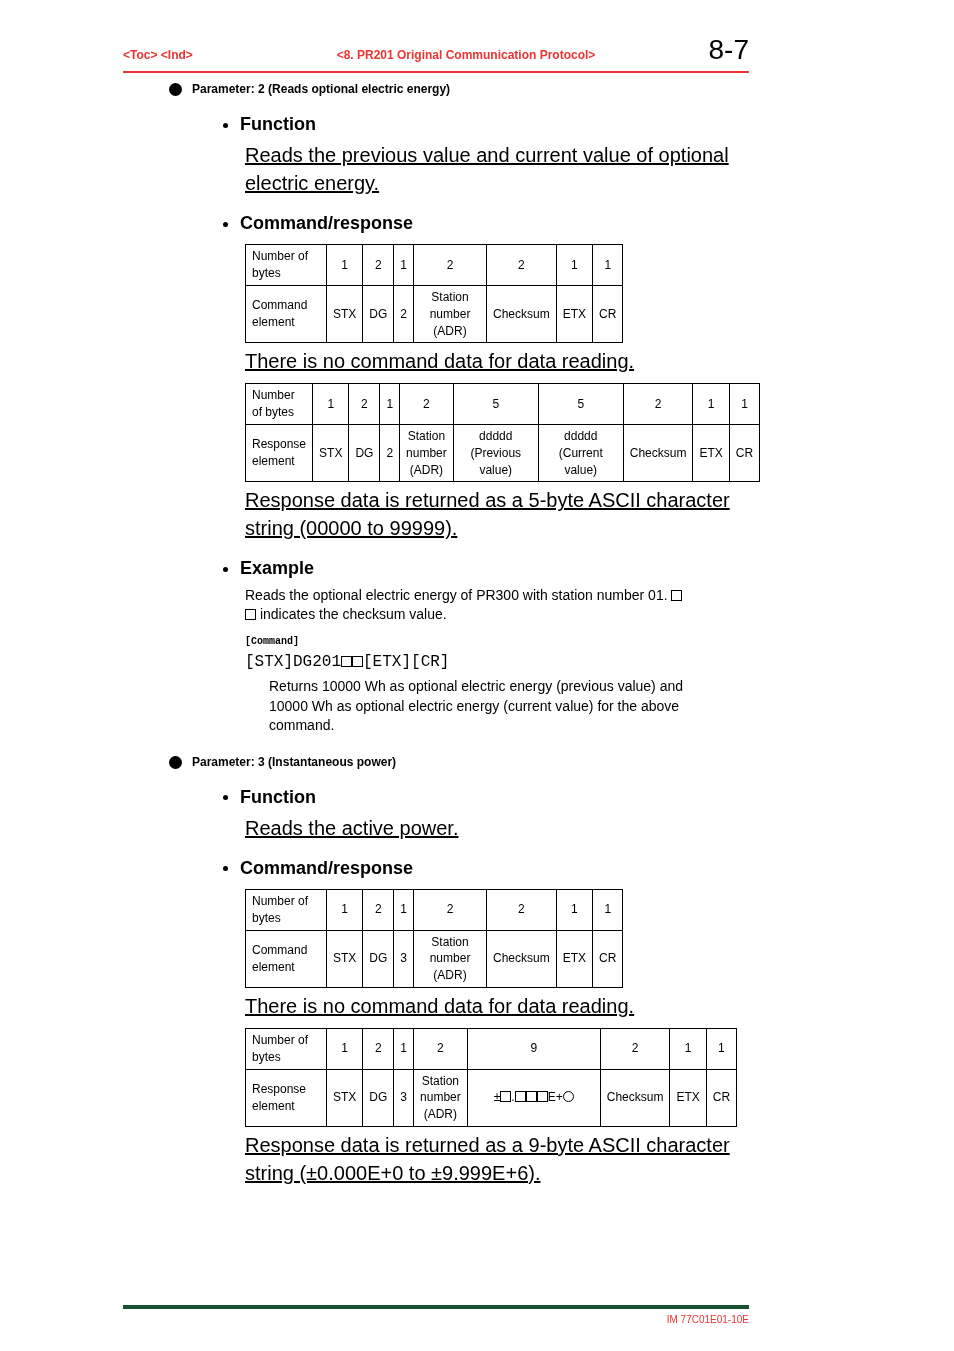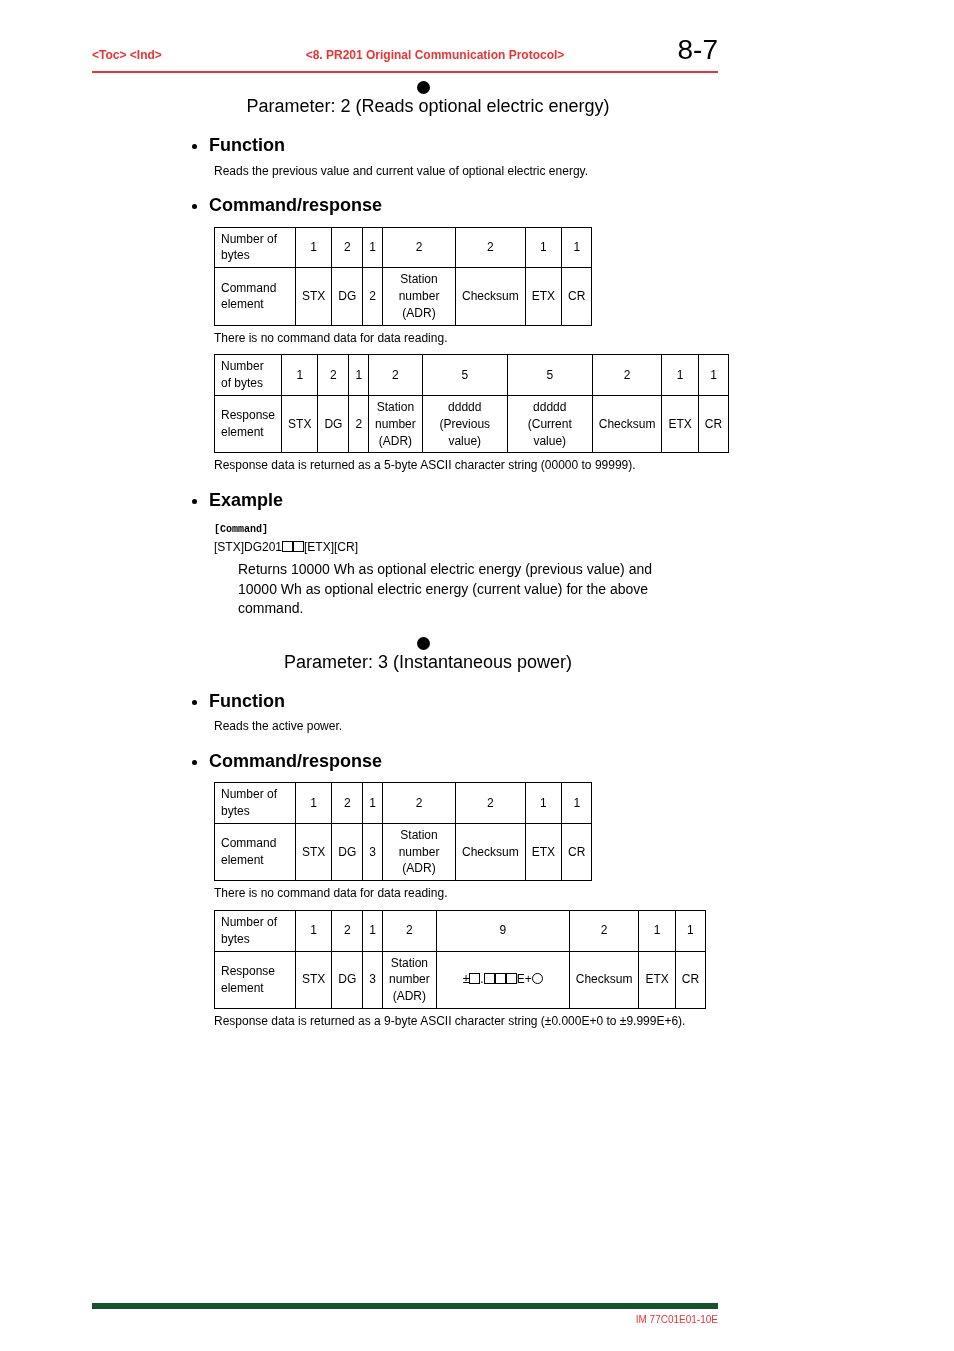--- a/index.html
+++ b/index.html
@@ -10,20 +10,21 @@
     color: #000;
     font-size: 14px;
     line-height: 1.4;
   }
   .page {
     width: 788px;
     min-height: 1351px;
     box-sizing: border-box;
     padding: 30px 70px 20px 92px;
     position: relative;
+    margin-left: 31px;
   }
   .topline {
     display: flex;
     justify-content: space-between;
     align-items: baseline;
     border-bottom: 2px solid #e33;
     padding-bottom: 2px;
     margin-bottom: 8px;
   }
   .topline .left, .topline .center {
@@ -36,61 +37,61 @@
   .topline .right {
     font-size: 28px;
     font-weight: normal;
     color: #000;
     width: 80px;
     text-align: right;
   }
   .h-param {
     display: flex;
     align-items: center;
-    font-size: 18px;
-    font-weight: normal;
+    font-size: 12px;
+    font-weight: bold;
     margin: 4px 0 6px 46px;
-    flex-direction: column;
   }
   .bullet-disc {
     width: 13px; height: 13px; border-radius: 50%;
     background: #000; margin-right: 10px;
   }
   .h-sub {
     display: flex;
     align-items: center;
     font-size: 18px;
     font-weight: bold;
     margin: 14px 0 4px 100px;
   }
   .hollow-bullet {
     width: 5px; height: 5px; border-radius:50%;
     background:#000; margin-right:12px; margin-top:1px;
   }
   .body-p {
     margin: 2px 0 6px 122px;
-    font-size: 12px;
+    font-size: 20px;
+    text-decoration: underline;
   }
   .body-p2 {
     margin: 2px 60px 6px 122px;
     font-size: 14px;
   }
   .body-indent {
     margin: 2px 60px 4px 146px;
     font-size: 14px;
   }
   .bold-label {
     font-weight: bold;
     font-size: 10px;
     margin: 10px 0 2px 122px;
     font-family: Liberation Mono, monospace;
   }
   .code {
-    font-family: Liberation Sans, sans-serif;
-    font-size: 12px;
+    font-family: Liberation Mono, monospace;
+    font-size: 16px;
     margin: 0 0 4px 122px;
   }
   table.frame {
     border-collapse: collapse;
     margin: 8px 0 4px 122px;
     font-size: 12px;
   }
   table.frame th, table.frame td {
     border: 1px solid #000;
     padding: 3px 6px;
@@ -100,21 +101,21 @@
   table.frame .hdr {
     text-align: left;
     padding-left: 6px;
     width: 68px;
   }
   .footer {
     position: absolute;
     bottom: 24px;
     right: 70px;
     left: 92px;
-    border-top: 6px solid #14532d;
+    border-top: 4px solid #14532d;
     padding-top: 4px;
   }
   .footer-text {
     text-align: right;
     font-size: 10px;
     color: #e33;
   }
   .underline { text-decoration: underline; }
   .sq { display:inline-block; width:9px; height:9px; border:1px solid #000; margin:0 0px; vertical-align: -1px;}
   .circ{ display:inline-block; width:9px; height:9px; border:1px solid #000; border-radius:50%; vertical-align:-1px;}
@@ -199,20 +200,21 @@
       <td>CR</td>
     </tr>
   </tbody>
     </table>
   <p class="body-p">Response data is returned as a 5-byte ASCII character string (00000 to 99999).</p>
 
   <div class="h-sub">
     <span class="hollow-bullet"></span>
     <span>Example</span>
   </div>
+  <p class="body-p2">Reads the optional electric energy of PR300 with station number 01. <span class="sq"></span><span class="sq"></span> indicates the checksum value.</p>
 
   <p class="bold-label">[Command]</p>
   <p class="code">[STX]DG201<span class="sq"></span><span class="sq"></span>[ETX][CR]</p>
 
   <p class="body-indent">Returns 10000 Wh as optional electric energy (previous value) and 10000 Wh as optional electric energy (current value) for the above command.</p>
 
 
   <div class="h-param" style="margin-top:18px">
     <span class="bullet-disc"></span>
     <span>Parameter: 3 (Instantaneous power)</span>

